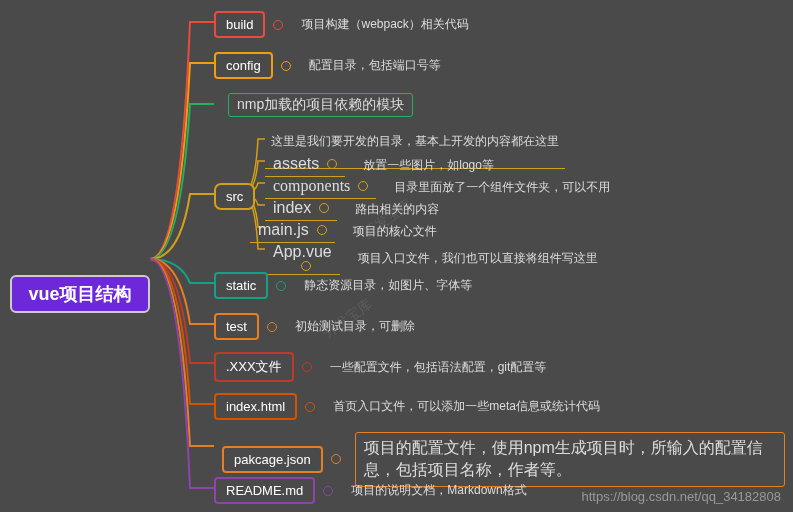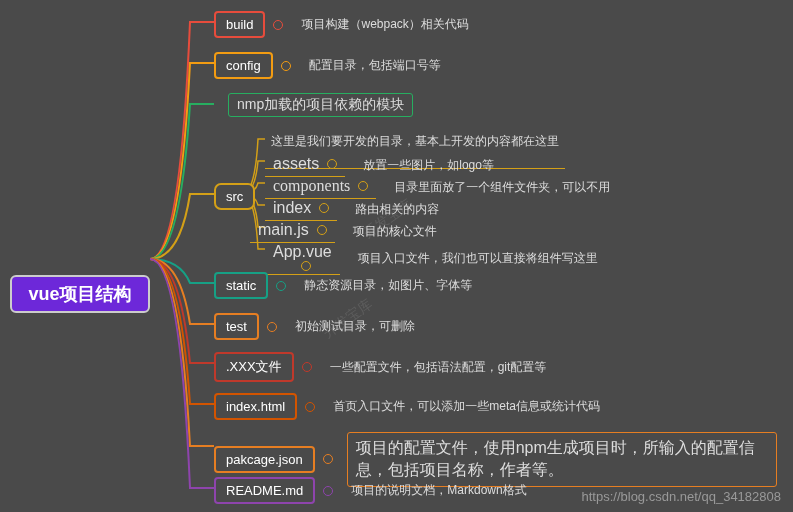--- a/index.html
+++ b/index.html
@@ -229,21 +229,21 @@
 </div>
 
 <div class="branch" style="left:214px; top:393px;">
   <div class="node-box" style="border-color:#d35400;">
     <span>index.html</span>
   </div>
   <span class="dot" style="border-color:#d35400;"></span>
   <span class="desc">首页入口文件，可以添加一些meta信息或统计代码</span>
 </div>
 
-<div class="branch" style="left:214px; top:432px;">
+<div class="branch" style="left:222px; top:432px;">
   <div class="node-box" style="border-color:#e67e22;">
     <span>pakcage.json</span>
   </div>
   <span class="dot" style="border-color:#e67e22;"></span>
   <div class="desc-box" style="border-color:#e67e22; margin-left:14px;">项目的配置文件，使用npm生成项目时，所输入的配置信息，包括项目名称，作者等。</div>
 </div>
 
 <div class="branch" style="left:214px; top:477px;">
   <div class="node-box" style="border-color:#8e44ad;">
     <span>README.md</span>

